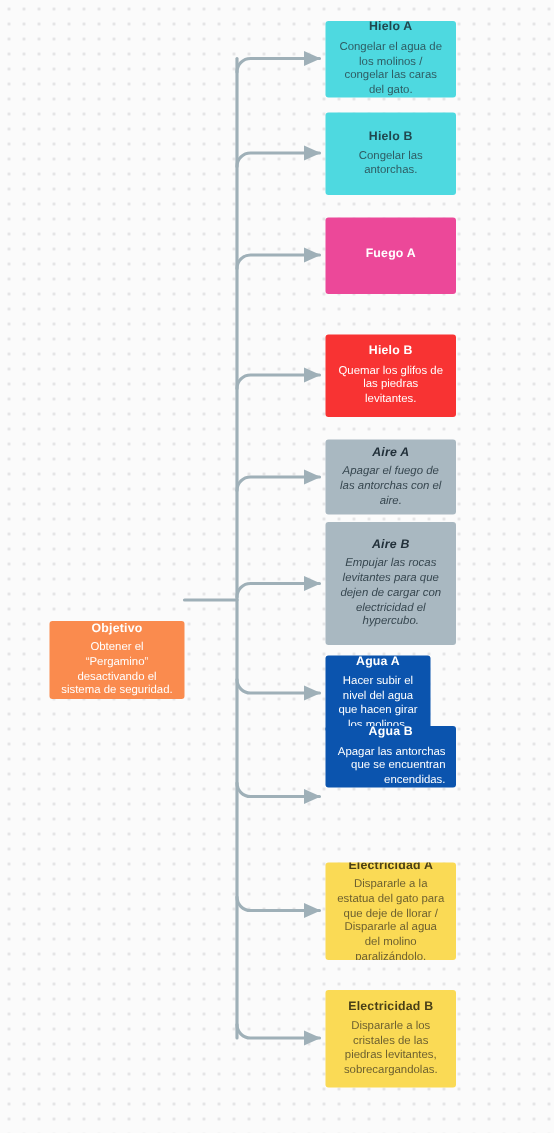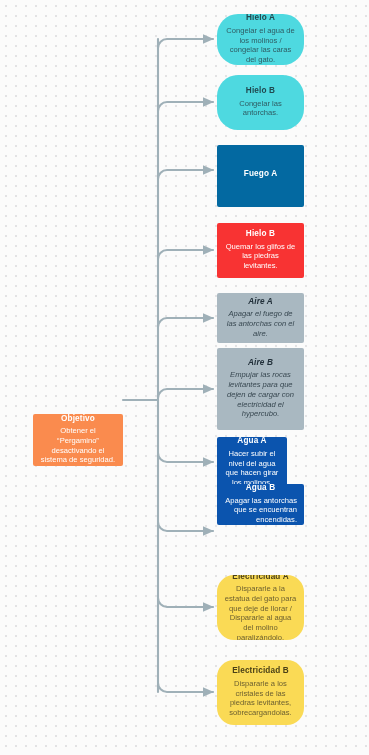--- a/index.html
+++ b/index.html
@@ -51,29 +51,29 @@
     letter-spacing: 0.15px;
     margin-bottom: 2px;
     display: block;
   }
   .node .body {
     font-size: 7.6px;
     display: block;
     padding: 0 2px;
   }
   
-  .t-ice   { background: #4ed9e0; color: #2f5c63; border-radius: 21px; }
+  .t-ice   { background: #4ed9e0; color: #2f5c63; }
   .t-ice .title { color: #20484f; }
   .t-fire  { background: #f83333; color: #ffffff; }
   .t-fire .title { color: #ffffff; }
   .t-air   { background: #a9b8c1; color: #374750; font-style: italic; }
   .t-air .title { color: #22303a; }
   .t-water { background: #0b54ae; color: #ffffff; }
   .t-water .title { color: #ffffff; }
-  .t-elec  { background: #fada55; color: #6d6030; border-radius: 17px; }
+  .t-elec  { background: #fada55; color: #6d6030; }
   .t-elec .title { color: #4a4017; }
   .t-goal  { background: #fa8b4e; color: #ffffff; }
   .t-goal .title { color: #ffffff; }
 </style>
 </head>
 <body>
 
 <div id="canvas">
 
   <svg id="edges" viewBox="0 0 369 755" width="369" height="755" aria-hidden="true">
@@ -100,21 +100,21 @@
 
   <div id="nodes-layer">
       <div class="node t-ice" style="left: 217px; top: 14px; width: 87px; height: 51px; background: rgb(78, 217, 224);">
         <span class="title">Hielo A</span>
         <span class="body">Congelar el agua de los molinos / congelar las caras del gato.</span>
       </div>
       <div class="node t-ice" style="left: 217px; top: 75px; width: 87px; height: 55px; background: rgb(78, 217, 224);">
         <span class="title">Hielo B</span>
         <span class="body">Congelar las antorchas.</span>
       </div>
-      <div class="node t-fire" style="left: 217px; top: 145px; width: 87px; height: 62px; background: #0369a1;">
+      <div class="node t-fire" style="left: 217px; top: 145px; width: 87px; height: 51px; background: #ec4899;">
         <span class="title">Fuego A</span>
       </div>
       <div class="node t-fire" style="left: 217px; top: 223px; width: 87px; height: 55px; background: rgb(248, 51, 51);">
         <span class="title">Hielo B</span>
         <span class="body">Quemar los glifos de las piedras levitantes.</span>
       </div>
       <div class="node t-air" style="left: 217px; top: 293px; width: 87px; height: 50px; background: rgb(169, 184, 193);">
         <span class="title">Aire A</span>
         <span class="body">Apagar el fuego de las antorchas con el aire.</span>
       </div>

